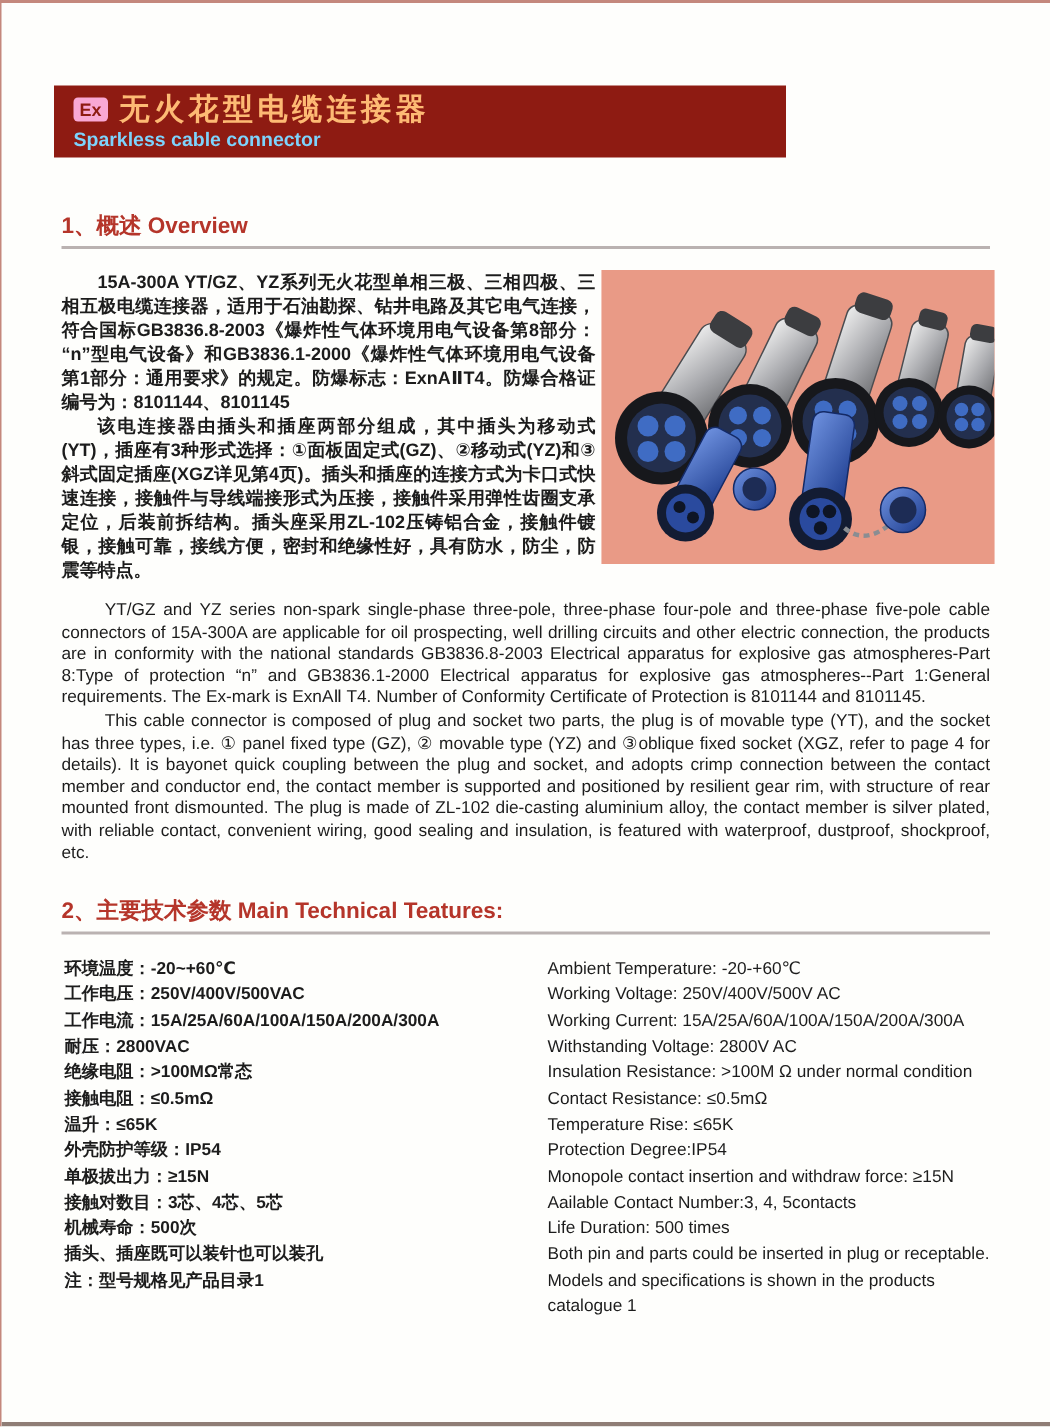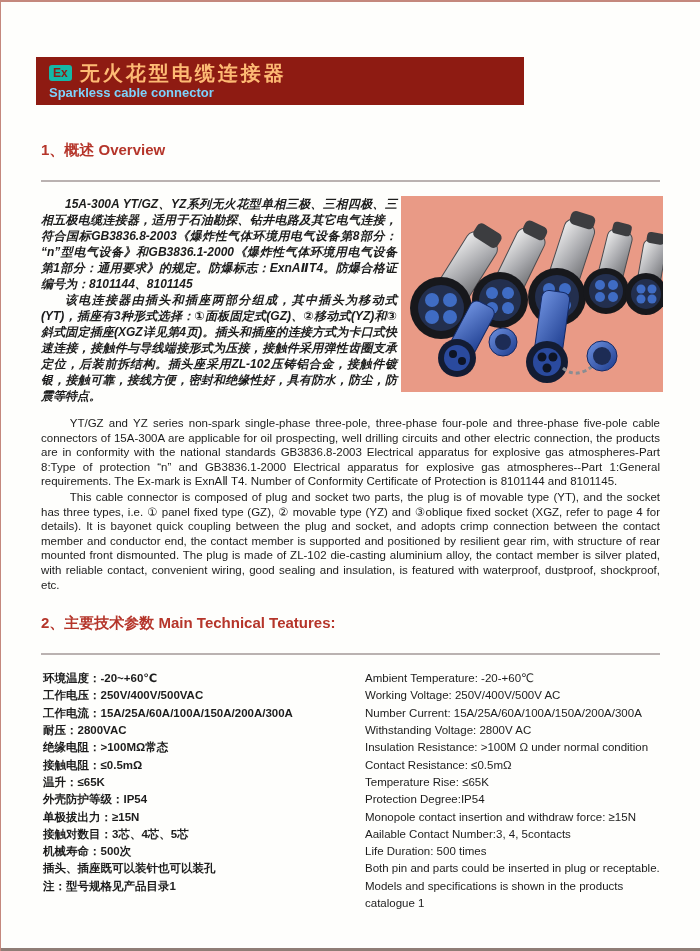--- a/index.html
+++ b/index.html
@@ -18,50 +18,50 @@
   
   .banner{
     margin:55px 0 0 35px;
     width:488px;height:48px;
     background:#8e1b12;
     box-sizing:border-box;
     padding:5px 0 0 13px;
   }
   .banner-row{display:flex;align-items:center;gap:8px;}
   .ex-badge{
-    background:#14b8a6;color:#8e1b12;
+    background:#f9a8d4;color:#8e1b12;
     font-weight:bold;font-size:12px;
     border-radius:3px;
     padding:1px 4px;
     line-height:14px;
   }
   .banner-title{
     color:#fdba74;font-weight:bold;font-size:20px;
     letter-spacing:3px;line-height:22px;
   }
   .banner-sub{
     color:#7dd3fc;font-weight:bold;font-size:13px;
     margin-top:1px;line-height:15px;
   }
   
   .sec-heading{
     margin:36px 40px 0 40px;
     border-bottom:2px solid #bab2b1;
-    padding-bottom:20px;
+    padding-bottom:4px;
   }
   .sec-heading span{
     color:#b5352a;font-weight:bold;font-size:15px;
   }
   .sec-heading.second{margin-top:22px;}
   
   .overview{
     margin:14px 40px 0 40px;
     display:flex;gap:4px;
   }
-  .zh-col{width:356px;flex:0 0 356px;font-style:italic;}
+  .zh-col{width:356px;flex:0 0 356px;}
   .zh-para{
     font-size:12px;line-height:16px;
     font-weight:bold;
     text-align:justify;
     text-indent:2em;
     margin:0;
   }
   .photo-frame{
     width:262px;height:196px;
     flex:0 0 262px;
@@ -222,21 +222,21 @@
     <div class="spec-row">
       <span class="spec-zh">环境温度：-20~+60℃</span>
       <span class="spec-en">Ambient Temperature: -20-+60℃</span>
     </div>
     <div class="spec-row">
       <span class="spec-zh">工作电压：250V/400V/500VAC</span>
       <span class="spec-en">Working Voltage: 250V/400V/500V AC</span>
     </div>
     <div class="spec-row">
       <span class="spec-zh">工作电流：15A/25A/60A/100A/150A/200A/300A</span>
-      <span class="spec-en">Number Current: 15A/25A/60A/100A/150A/200A/300A</span>
+      <span class="spec-en">Working Current: 15A/25A/60A/100A/150A/200A/300A</span>
     </div>
     <div class="spec-row">
       <span class="spec-zh">耐压：2800VAC</span>
       <span class="spec-en">Withstanding Voltage: 2800V AC</span>
     </div>
     <div class="spec-row">
       <span class="spec-zh">绝缘电阻：&gt;100MΩ常态</span>
       <span class="spec-en">Insulation Resistance: &gt;100M Ω under normal condition</span>
     </div>
     <div class="spec-row">

